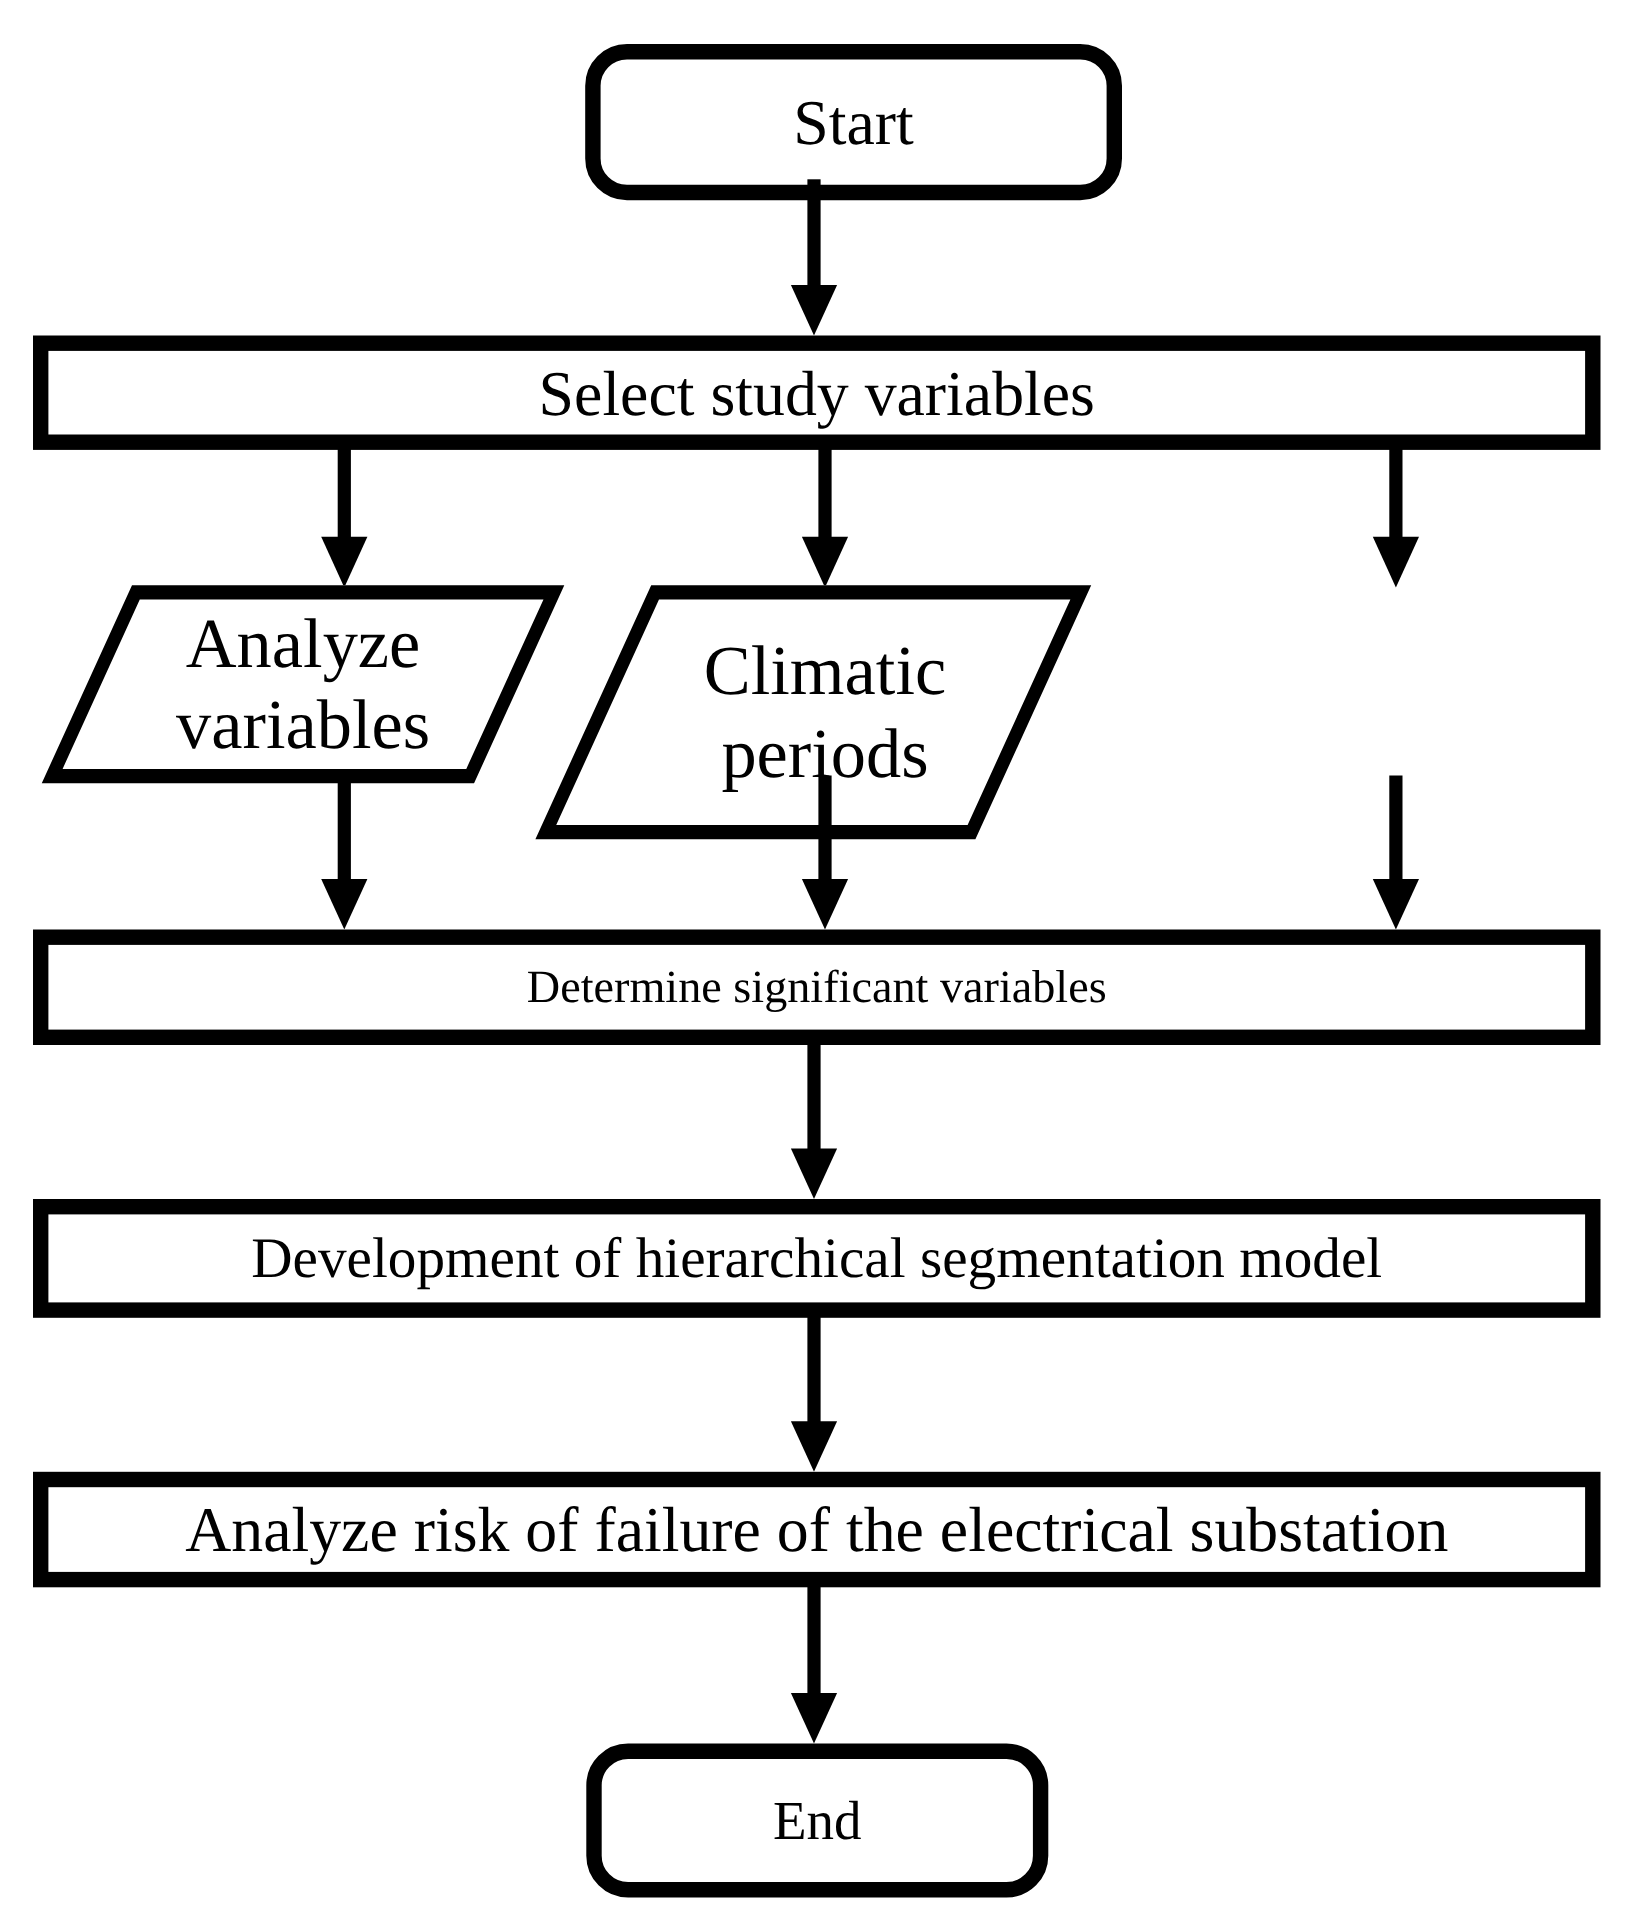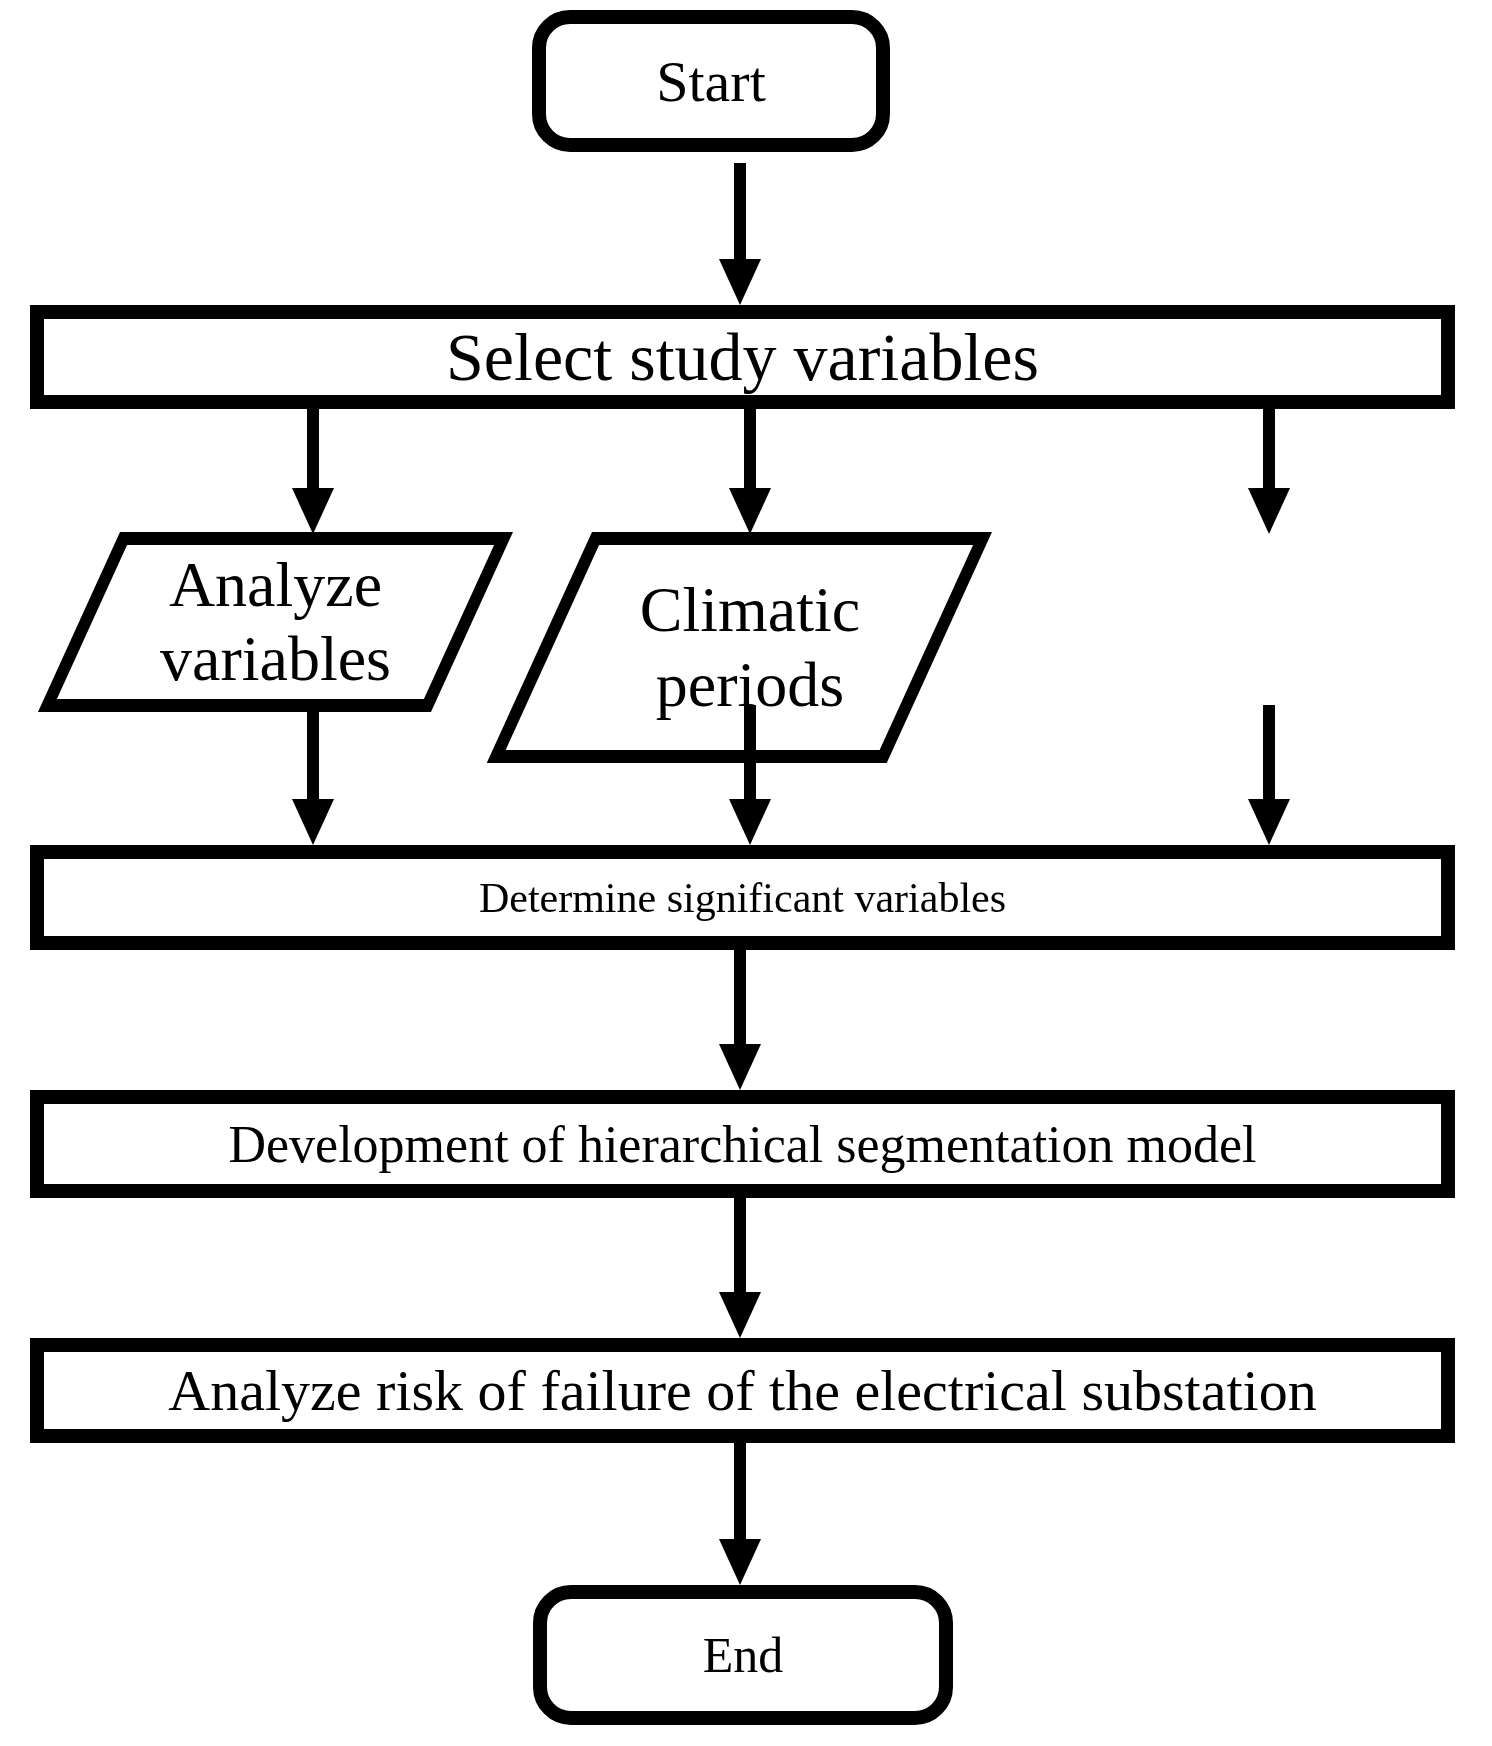--- a/index.html
+++ b/index.html
@@ -61,30 +61,30 @@
     border-left:21px solid transparent;
     border-right:21px solid transparent;
     border-top:46px solid #000;
   }
 </style>
 </head>
 <body>
 
 <div id="canvas">
 
-  <div class="tnode" style="left:532px; top:10px; width:358px; height:142px;">
+  <div class="tnode" style="left:532px; top:40px; width:488px; height:142px;">
     <span style="font-size:58px;">Start</span>
   </div>
 
   <div class="arrow" style="left:719px; top:163px; height:142px;">
     <div class="stem"></div>
     <div class="head"></div>
   </div>
 
-  <div class="rnode" style="left:30px; top:305px; width:1425px; height:104px; font-size:68px;">
+  <div class="rnode" style="left:30px; top:305px; width:1425px; height:104px; font-size:58px;">
     <span>Select study variables</span>
   </div>
 
   <div class="arrow" style="left:292px; top:408px; height:126px;">
     <div class="stem"></div>
     <div class="head"></div>
   </div>
   <div class="arrow" style="left:729px; top:408px; height:126px;">
     <div class="stem"></div>
     <div class="head"></div>

